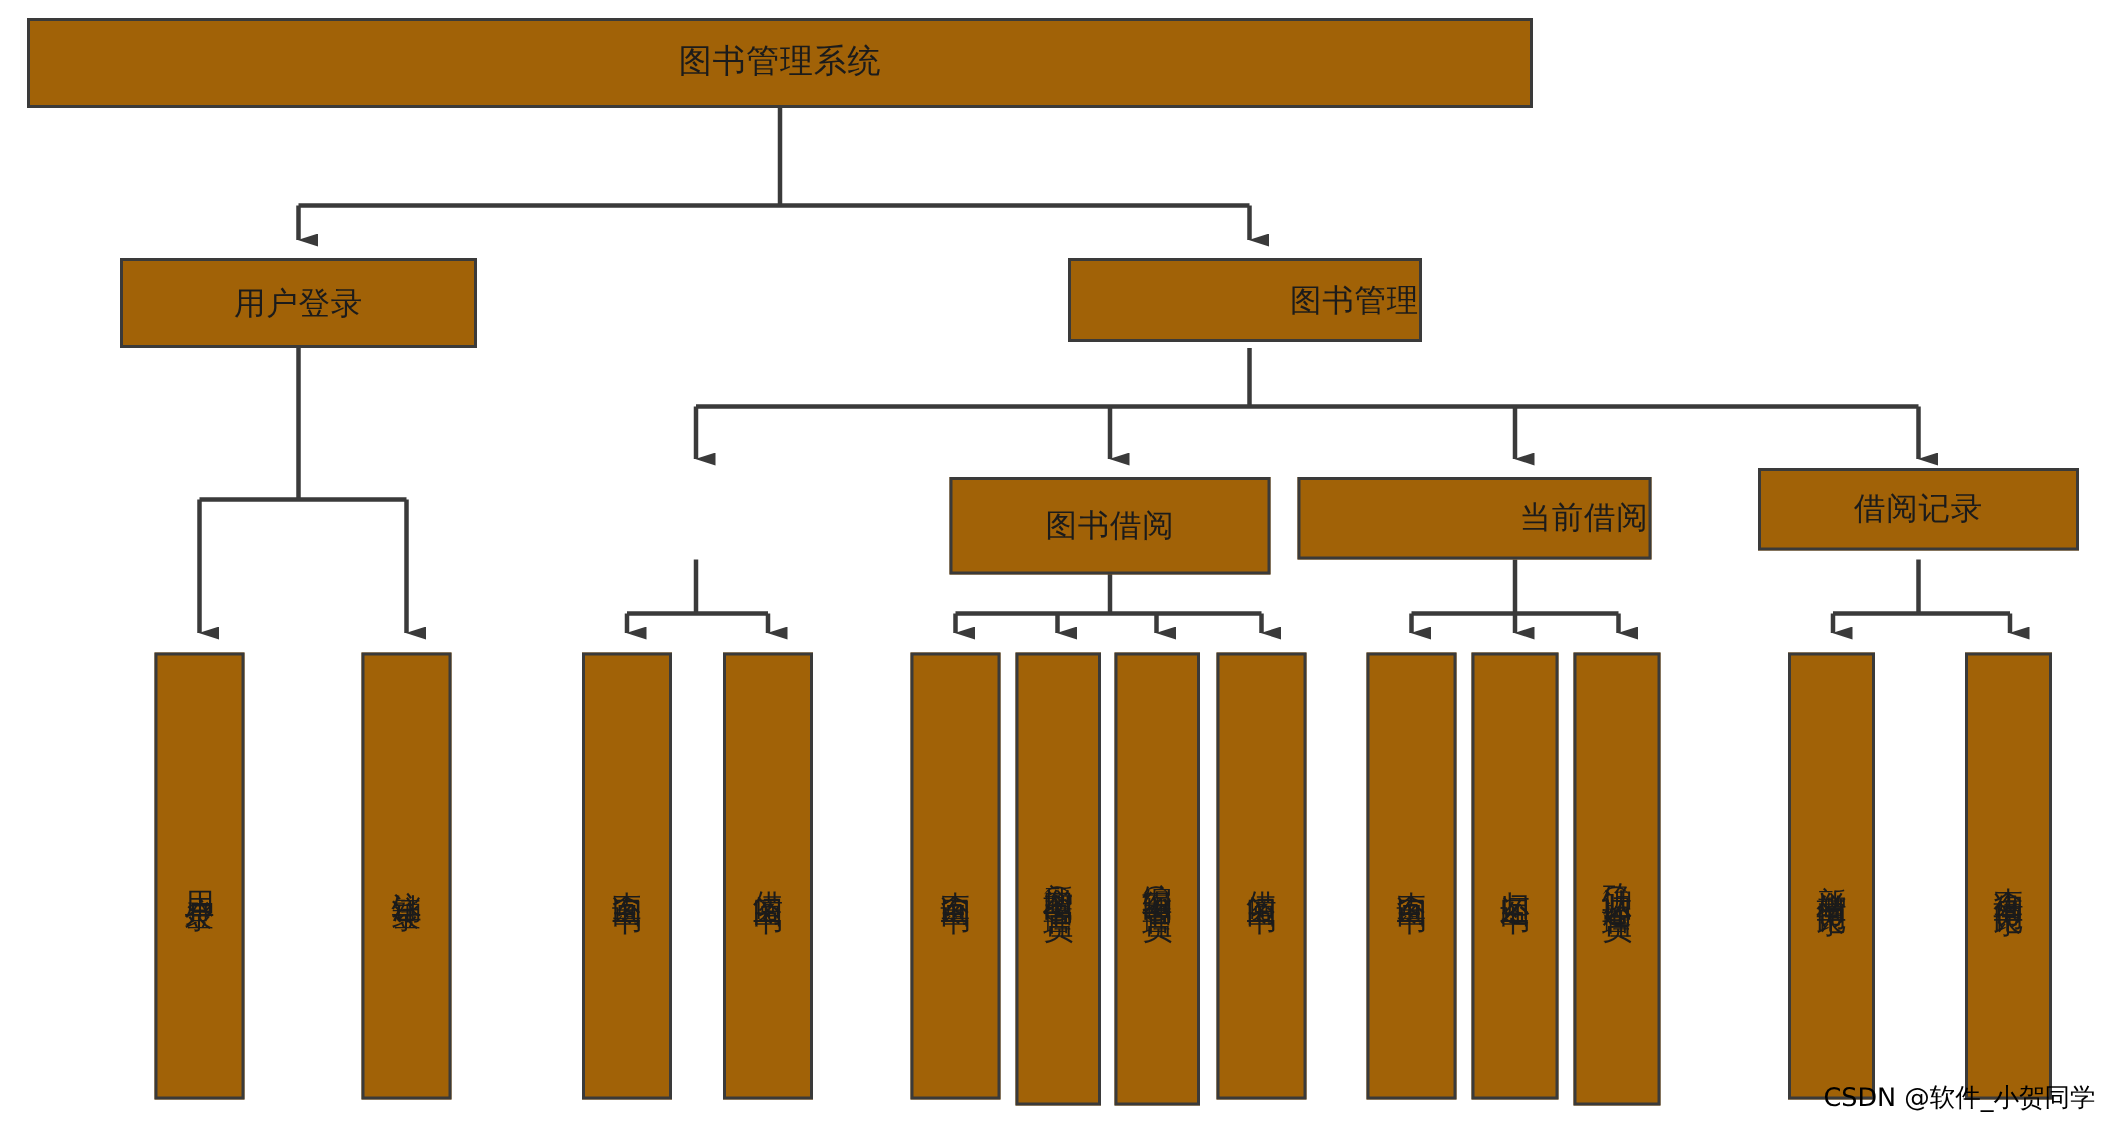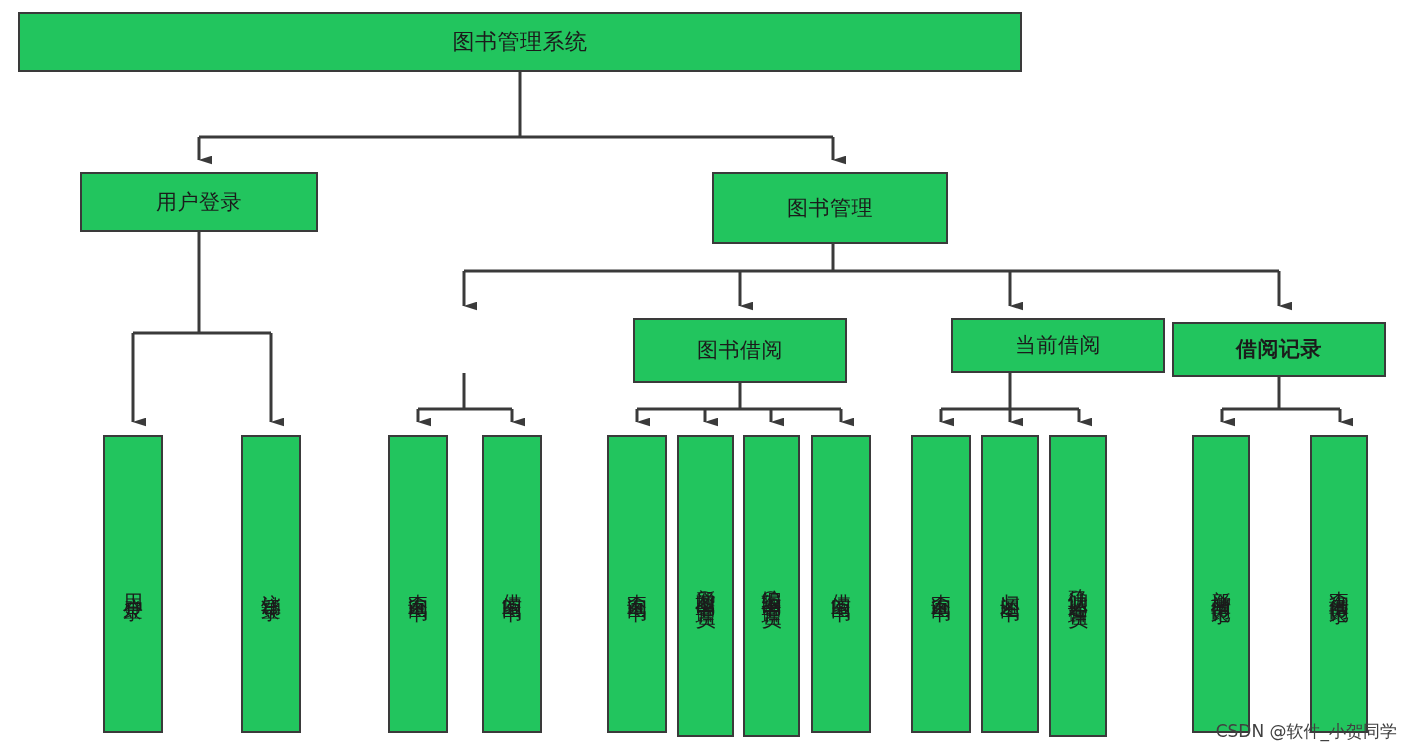--- a/index.html
+++ b/index.html
@@ -22,21 +22,21 @@
     position: absolute;
     left: 0;
     top: 0;
     width: 1405px;
     height: 747px;
     pointer-events: none;
   }
   .node {
     position: absolute;
     box-sizing: border-box;
-    background: #22c55e;
+    background: #a16207;
     border: 2.5px solid #3a3a3a;
     display: flex;
     align-items: center;
     justify-content: center;
     color: #1b1b1b;
     z-index: 2;
   }
   .node .node-label {
     display: block;
     text-align: center;
@@ -57,21 +57,21 @@
     max-height: 100%;
   }
   .node.root .node-label {
     font-size: 22px;
   }
   #watermark {
     position: absolute;
     right: 8px;
     bottom: 4px;
     font-size: 17px;
-    color: #404040;
+    color: #000000;
     z-index: 5;
     white-space: nowrap;
     font-family: "DejaVu Sans", "Liberation Sans", sans-serif;
   }
 </style>
 </head>
 <body>
 
 <div id="diagram-root">
 
@@ -125,31 +125,31 @@
     </g>
   </svg>
 
   <div class="node root horizontal" style="left:18px; top:12px; width:1004px; height:60px;">
     <span class="node-label">图书管理系统</span>
   </div>
 
   <div class="node horizontal" style="left:80px; top:172px; width:238px; height:60px;">
     <span class="node-label">用户登录</span>
   </div>
-  <div class="node horizontal" style="left:712px; top:172px; width:236px; height:72px;">
+  <div class="node horizontal" style="left:712px; top:172px; width:236px; height:56px;justify-content:flex-end;">
     <span class="node-label">图书管理</span>
   </div>
 
   <div class="node horizontal" style="left:633px; top:318px; width:214px; height:65px;">
     <span class="node-label">图书借阅</span>
   </div>
-  <div class="node horizontal" style="left:951px; top:318px; width:214px; height:55px;">
+  <div class="node horizontal" style="left:865px; top:318px; width:236px; height:55px;justify-content:flex-end;">
     <span class="node-label">当前借阅</span>
   </div>
-  <div class="node horizontal" style="left:1172px; top:322px; width:214px; height:55px;font-weight:bold;">
+  <div class="node horizontal" style="left:1172px; top:312px; width:214px; height:55px;">
     <span class="node-label">借阅记录</span>
   </div>
 
   <div class="node vertical" style="left:103px; top:435px; width:60px; height:298px;">
     <span class="node-label">用户登录</span>
   </div>
   <div class="node vertical" style="left:241px; top:435px; width:60px; height:298px;">
     <span class="node-label">注销登录</span>
   </div>
 

